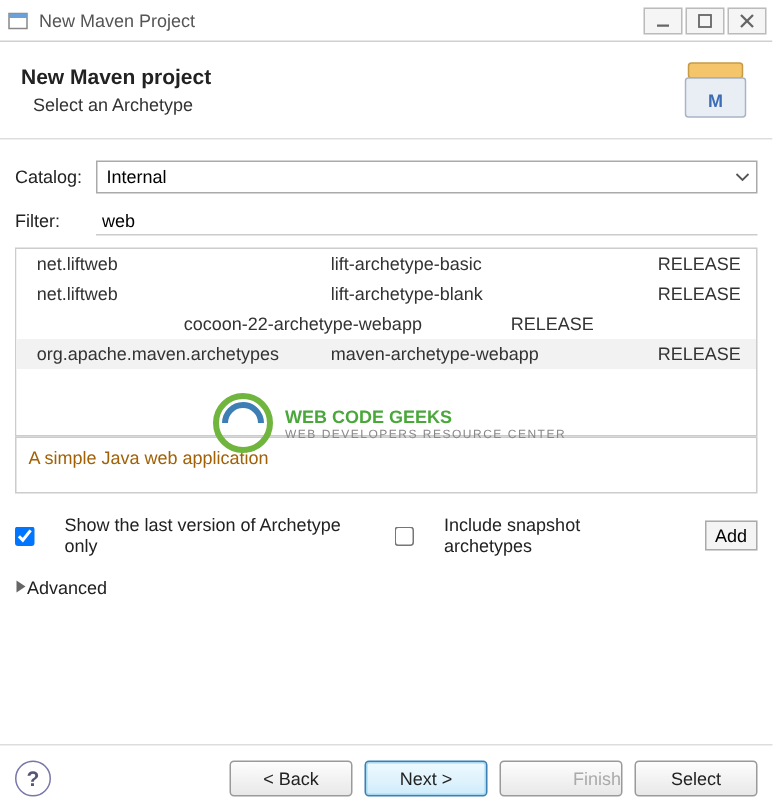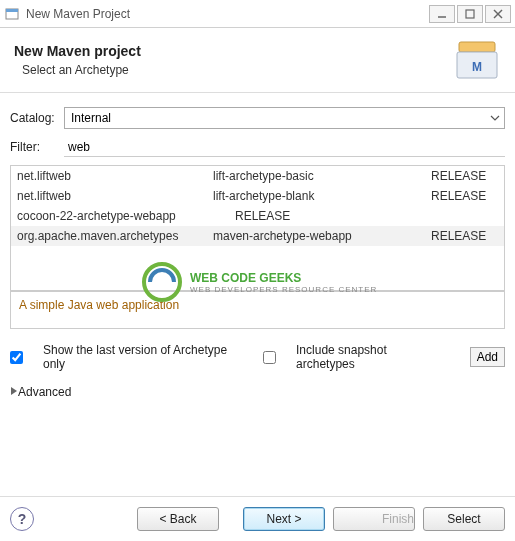--- a/index.html
+++ b/index.html
@@ -23,21 +23,21 @@
 .row label { width: 54px; color: #222; }
 .row .select { flex: 1; border: 1px solid #aaa; height: 22px; display: flex; align-items: center; padding: 0 6px; position: relative; background: #fff; }
 .row .select .arrow { position: absolute; right: 4px; top: 4px; }
 .row input[type="text"] { flex: 1; border: none; border-bottom: 1px solid #ccc; height: 20px; padding: 0 4px; outline: none; }
 
 .tablewrap { border: 1px solid #ccc; margin-top: 6px; }
 .thead { display: flex; background: #fff; border-bottom: 1px solid #ddd; }
 .thead .th { padding: 4px 6px; border-right: 1px solid #e5e5e5; color: #222; background: linear-gradient(#fdfdfd,#f1f1f1); }
 .thead .th:last-child { border-right: none; }
 .tbody { height: 124px; background: #fff; position: relative; }
-.tr { display: flex; padding: 2px 0; }
+.tr { display: flex; padding: 2px 0; justify-content: center; }
 .tr.sel { background: #f2f2f2; }
 .td { padding: 1px 6px; color: #333; white-space: nowrap; overflow: hidden; }
 .c1 { width: 196px; }
 .c2 { width: 218px; }
 .c3 { width: 64px; }
 .c4 { flex: 1; }
 
 .desc { border: 1px solid #ccc; border-top: 1px solid #ccc; margin-top: 0; padding: 6px 8px 14px 8px; color: #a16207; height: 38px; }
 
 .optsrow { display: flex; align-items: center; margin-top: 14px; gap: 6px; }
@@ -46,21 +46,21 @@
 .spacer { flex: 1; }
 .addbtn { border: 1px solid #aaa; padding: 2px 6px; background: #f4f4f4; }
 
 .adv { display: flex; align-items: center; gap: 0; margin-top: 14px; color: #222; cursor: default; }
 .adv .tri { display:inline-block; }
 
 .footer { position: absolute; bottom: 0; left: 0; right: 0; border-top: 1px solid #ddd; padding: 10px 10px; display: flex; align-items: center; gap: 8px; background: #fff; }
 .footer .help { width: 24px; height: 24px; border: 1.5px solid #77a; border-radius: 50%; display: flex; align-items: center; justify-content: center; color: #557; font-weight: bold; font-size: 14px; }
 .footer .fspacer { flex: 1; }
 .footer button { min-width: 82px; height: 24px; border: 1px solid #9a9a9a; background: linear-gradient(#fdfdfd,#e8e8e8); color: #222; border-radius: 3px; }
-.footer button.primary { border: 1px solid #3c7fb1; box-shadow: 0 0 0 1px #a8d8f0 inset; background: linear-gradient(#f0faff,#d0ecfb); margin-left: 16px; }
+.footer button.primary { border: 1px solid #3c7fb1; box-shadow: 0 0 0 1px #a8d8f0 inset; background: linear-gradient(#f0faff,#d0ecfb); }
 .footer button:disabled { color: #aaa; text-align: right; }
 
 .watermark { position: absolute; pointer-events: none; opacity: 1; left: 140px; top: 260px; font-size: 22px; font-weight: bold; color: #4aa83b; display:flex; align-items:center; gap:6px;}
 .watermark .sub { font-size: 8px; color: #888; font-weight: normal; letter-spacing: 1px; display:block;}
 </style>
 </head>
 <body>
 
 <div class="titlebar">
   <span class="ticon">

